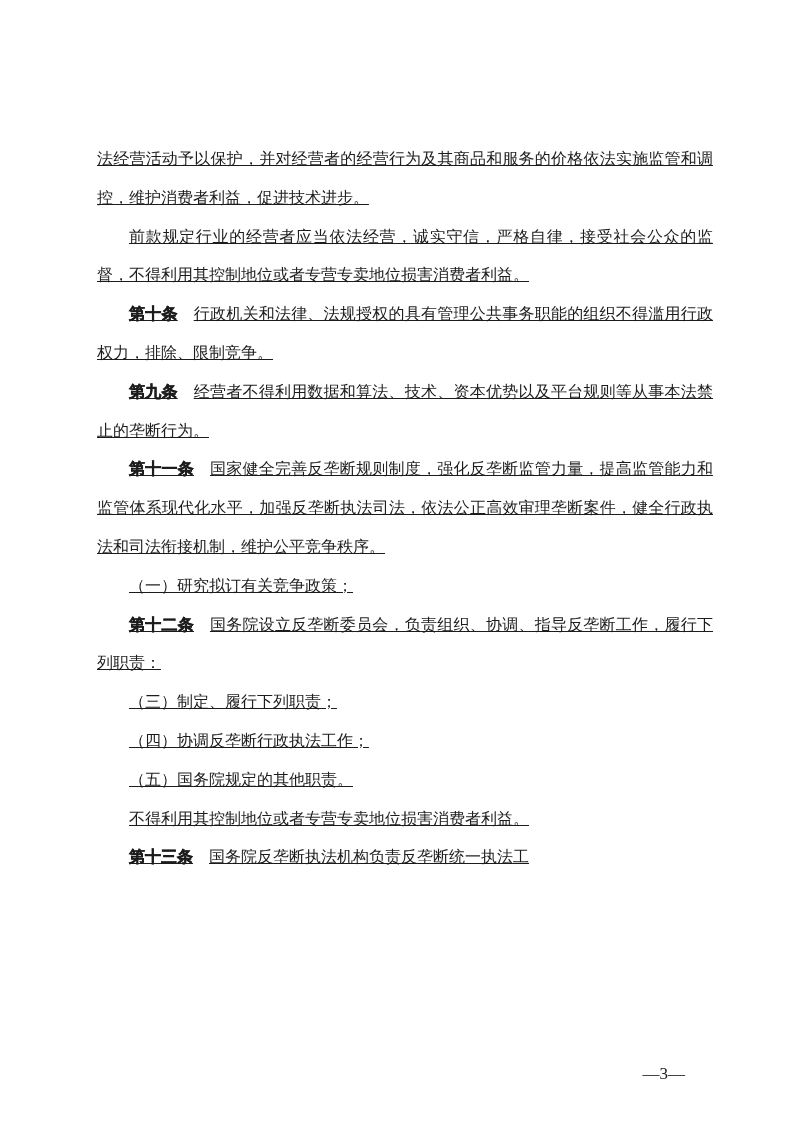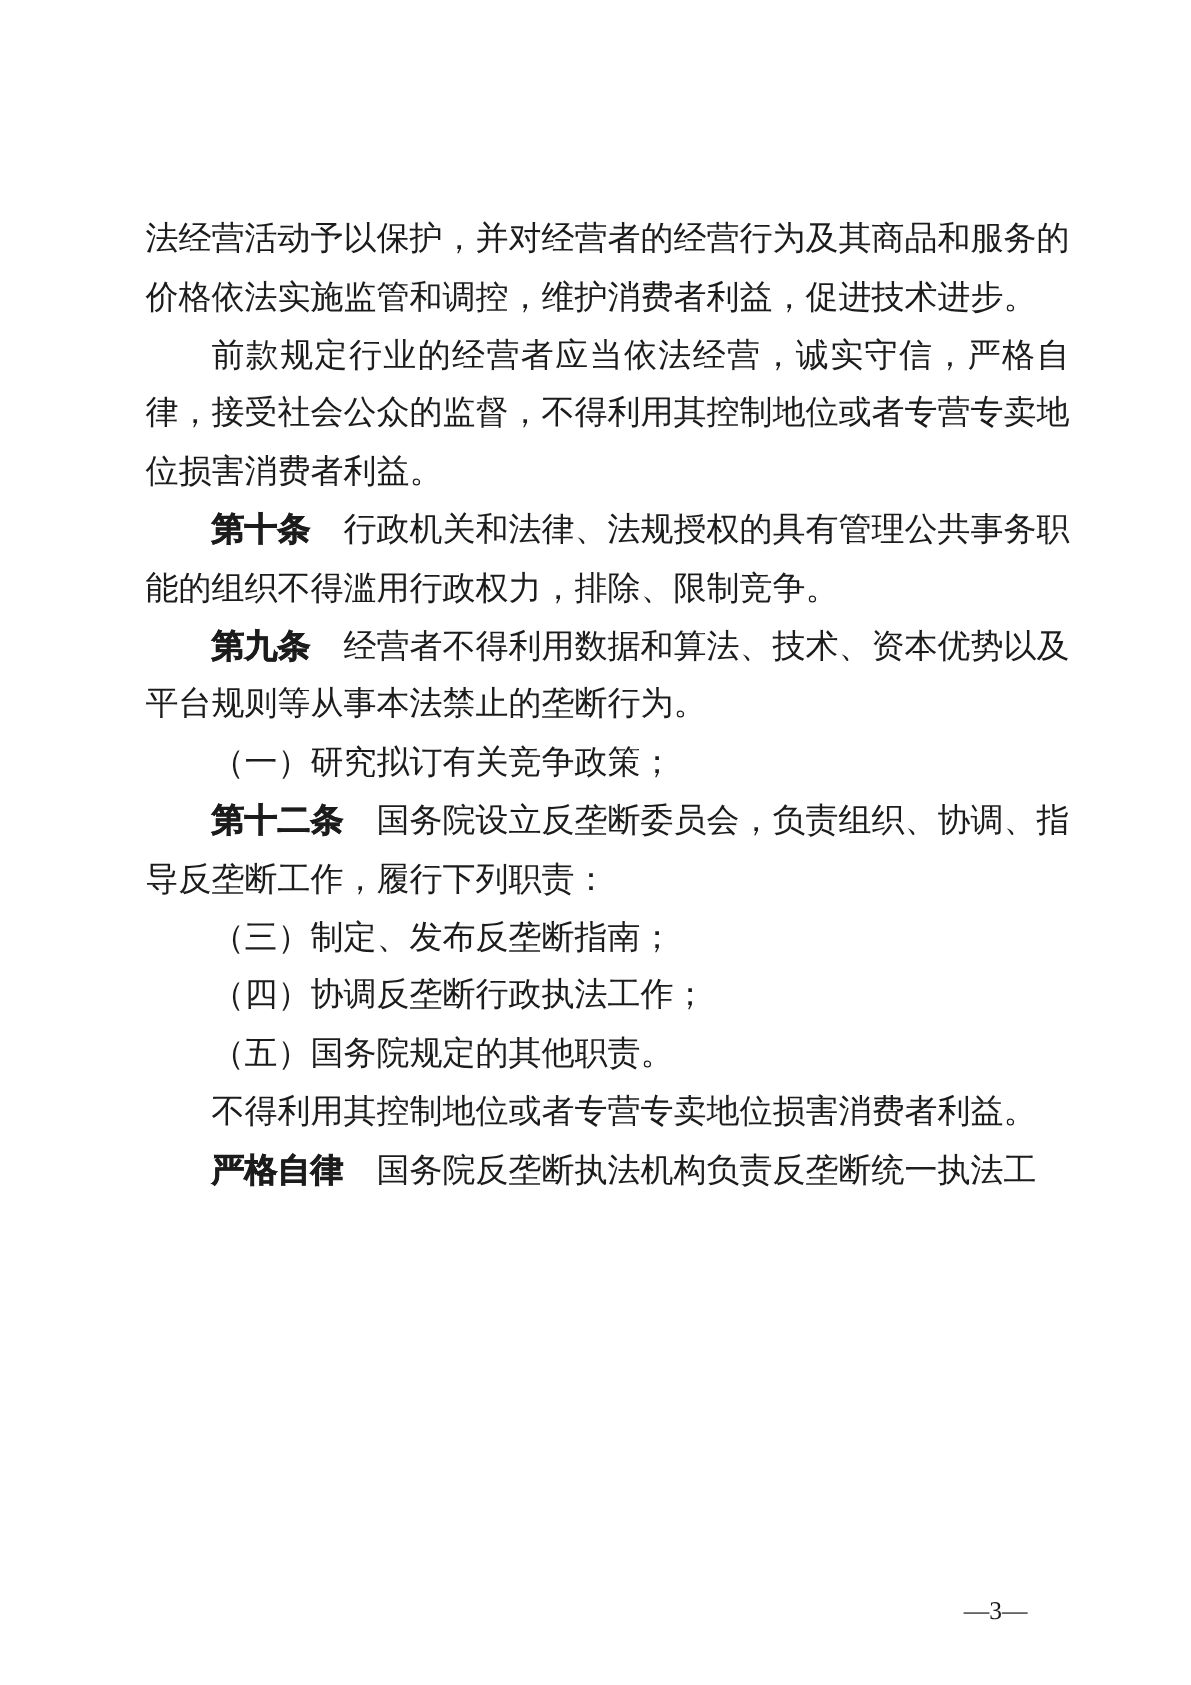--- a/index.html
+++ b/index.html
@@ -14,25 +14,26 @@
     background: #ffffff;
     overflow: hidden;
     font-family: "Liberation Serif", "DejaVu Serif", serif;
     color: #1c1c1c;
   }
   .doc-body {
     position: absolute;
     left: 97px;
     top: 140px;
     width: 616px;
-    font-size: 22px;
+    font-size: 16px;
     line-height: 38.8px;
     text-align: justify;
     text-justify: inter-character;
     letter-spacing: 0;
+    text-decoration: underline;
   }
   .doc-body p {
     margin: 0;
     padding: 0;
   }
   .doc-body p.indent {
     text-indent: 2em;
   }
   .article-label {
     font-weight: 700;
@@ -52,22 +53,23 @@
 </style>
 </head>
 <body>
 
 <div class="page">
   <div class="doc-body" id="doc-body">
       <p>法经营活动予以保护，并对经营者的经营行为及其商品和服务的价格依法实施监管和调控，维护消费者利益，促进技术进步。</p>
       <p class="indent">前款规定行业的经营者应当依法经营，诚实守信，严格自律，接受社会公众的监督，不得利用其控制地位或者专营专卖地位损害消费者利益。</p>
       <p class="indent"><span class="article-label">第十条</span><span>行政机关和法律、法规授权的具有管理公共事务职能的组织不得滥用行政权力，排除、限制竞争。</span></p>
       <p class="indent"><span class="article-label">第九条</span><span>经营者不得利用数据和算法、技术、资本优势以及平台规则等从事本法禁止的垄断行为。</span></p>
+      <p class="indent"><span class="article-label">第十一条</span><span>国家健全完善反垄断规则制度，强化反垄断监管力量，提高监管能力和监管体系现代化水平，加强反垄断执法司法，依法公正高效审理垄断案件，健全行政执法和司法衔接机制，维护公平竞争秩序。</span></p>
       <p class="indent">（一）研究拟订有关竞争政策；</p>
       <p class="indent"><span class="article-label">第十二条</span><span>国务院设立反垄断委员会，负责组织、协调、指导反垄断工作，履行下列职责：</span></p>
-      <p class="indent">（三）制定、发布反垄断指南；</p>
+      <p class="indent">（三）制定、履行下列职责；</p>
       <p class="indent">（四）协调反垄断行政执法工作；</p>
       <p class="indent">（五）国务院规定的其他职责。</p>
       <p class="indent">不得利用其控制地位或者专营专卖地位损害消费者利益。</p>
-      <p class="indent"><span class="article-label">严格自律</span><span>国务院反垄断执法机构负责反垄断统一执法工</span></p>
+      <p class="indent"><span class="article-label">第十三条</span><span>国务院反垄断执法机构负责反垄断统一执法工</span></p>
     </div>
   <div class="page-number">—3—</div>
 </div>
 
 </body></html>

